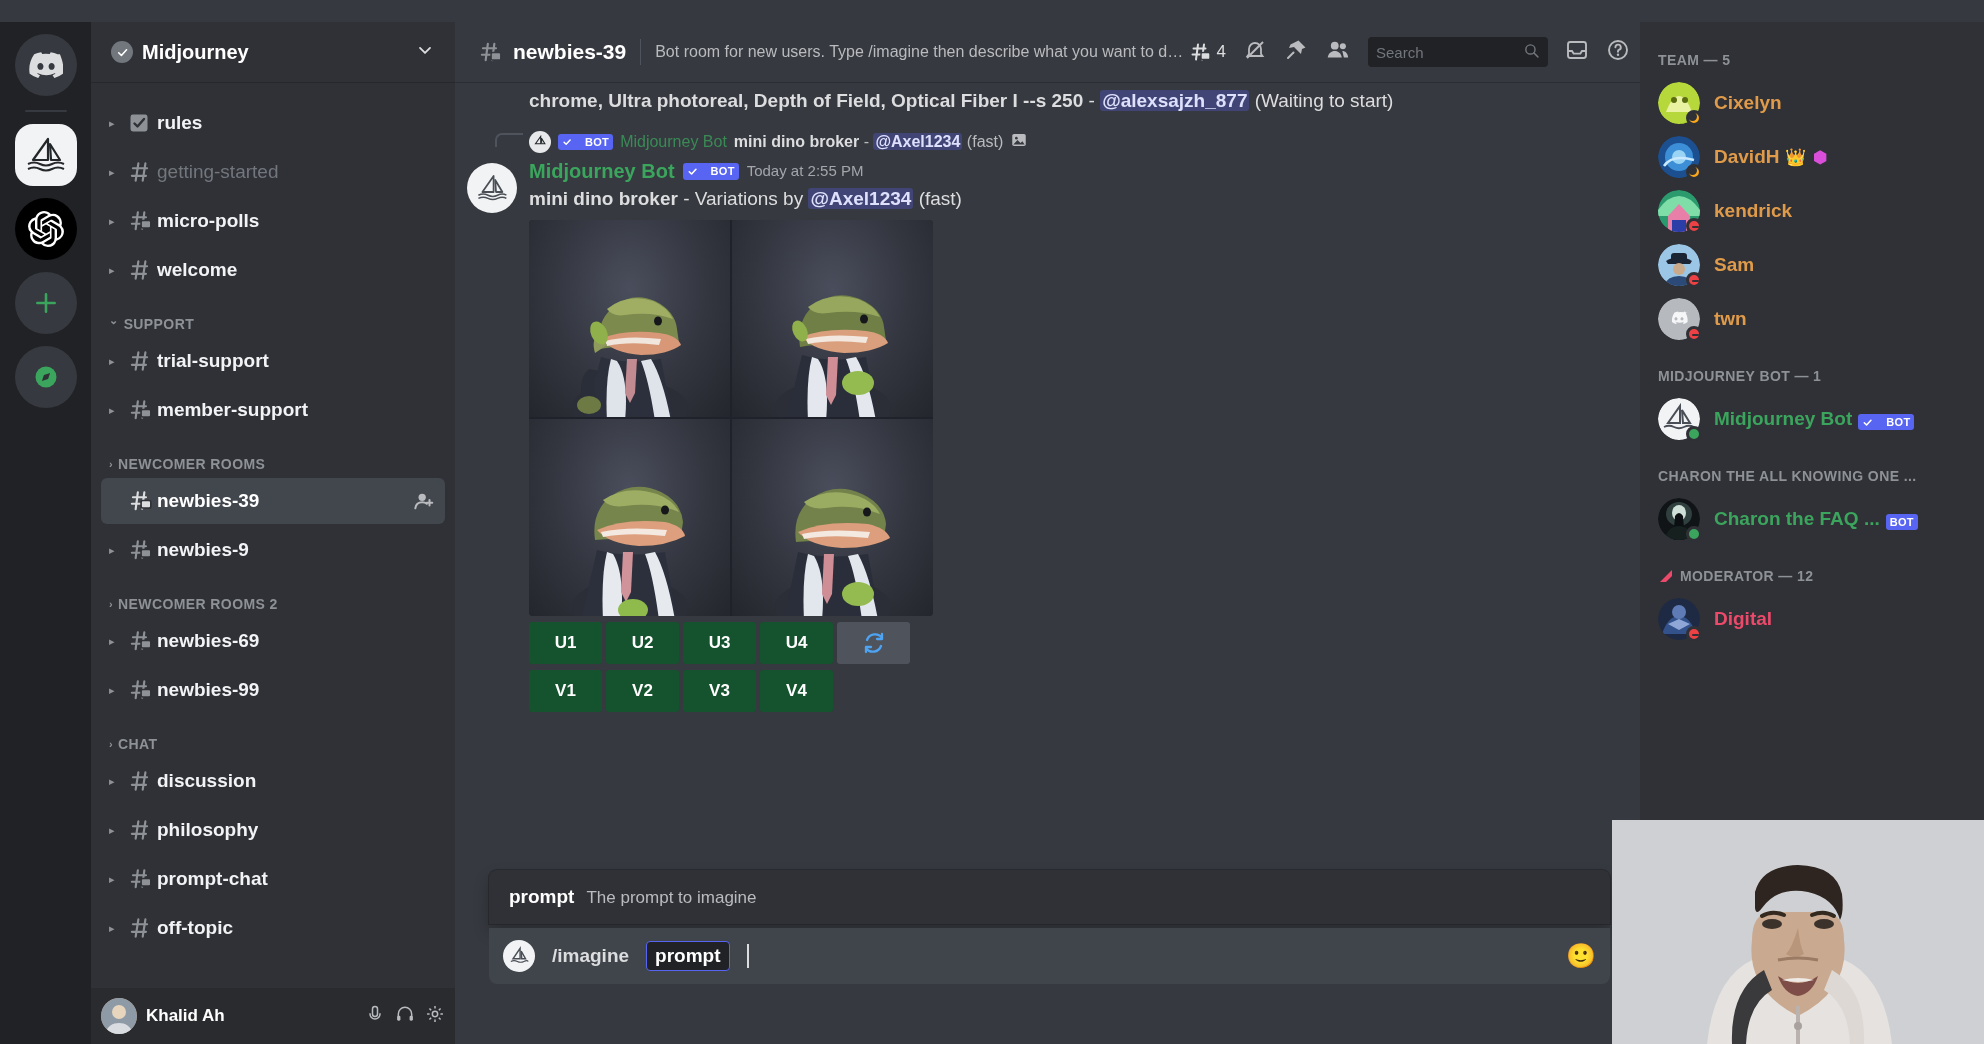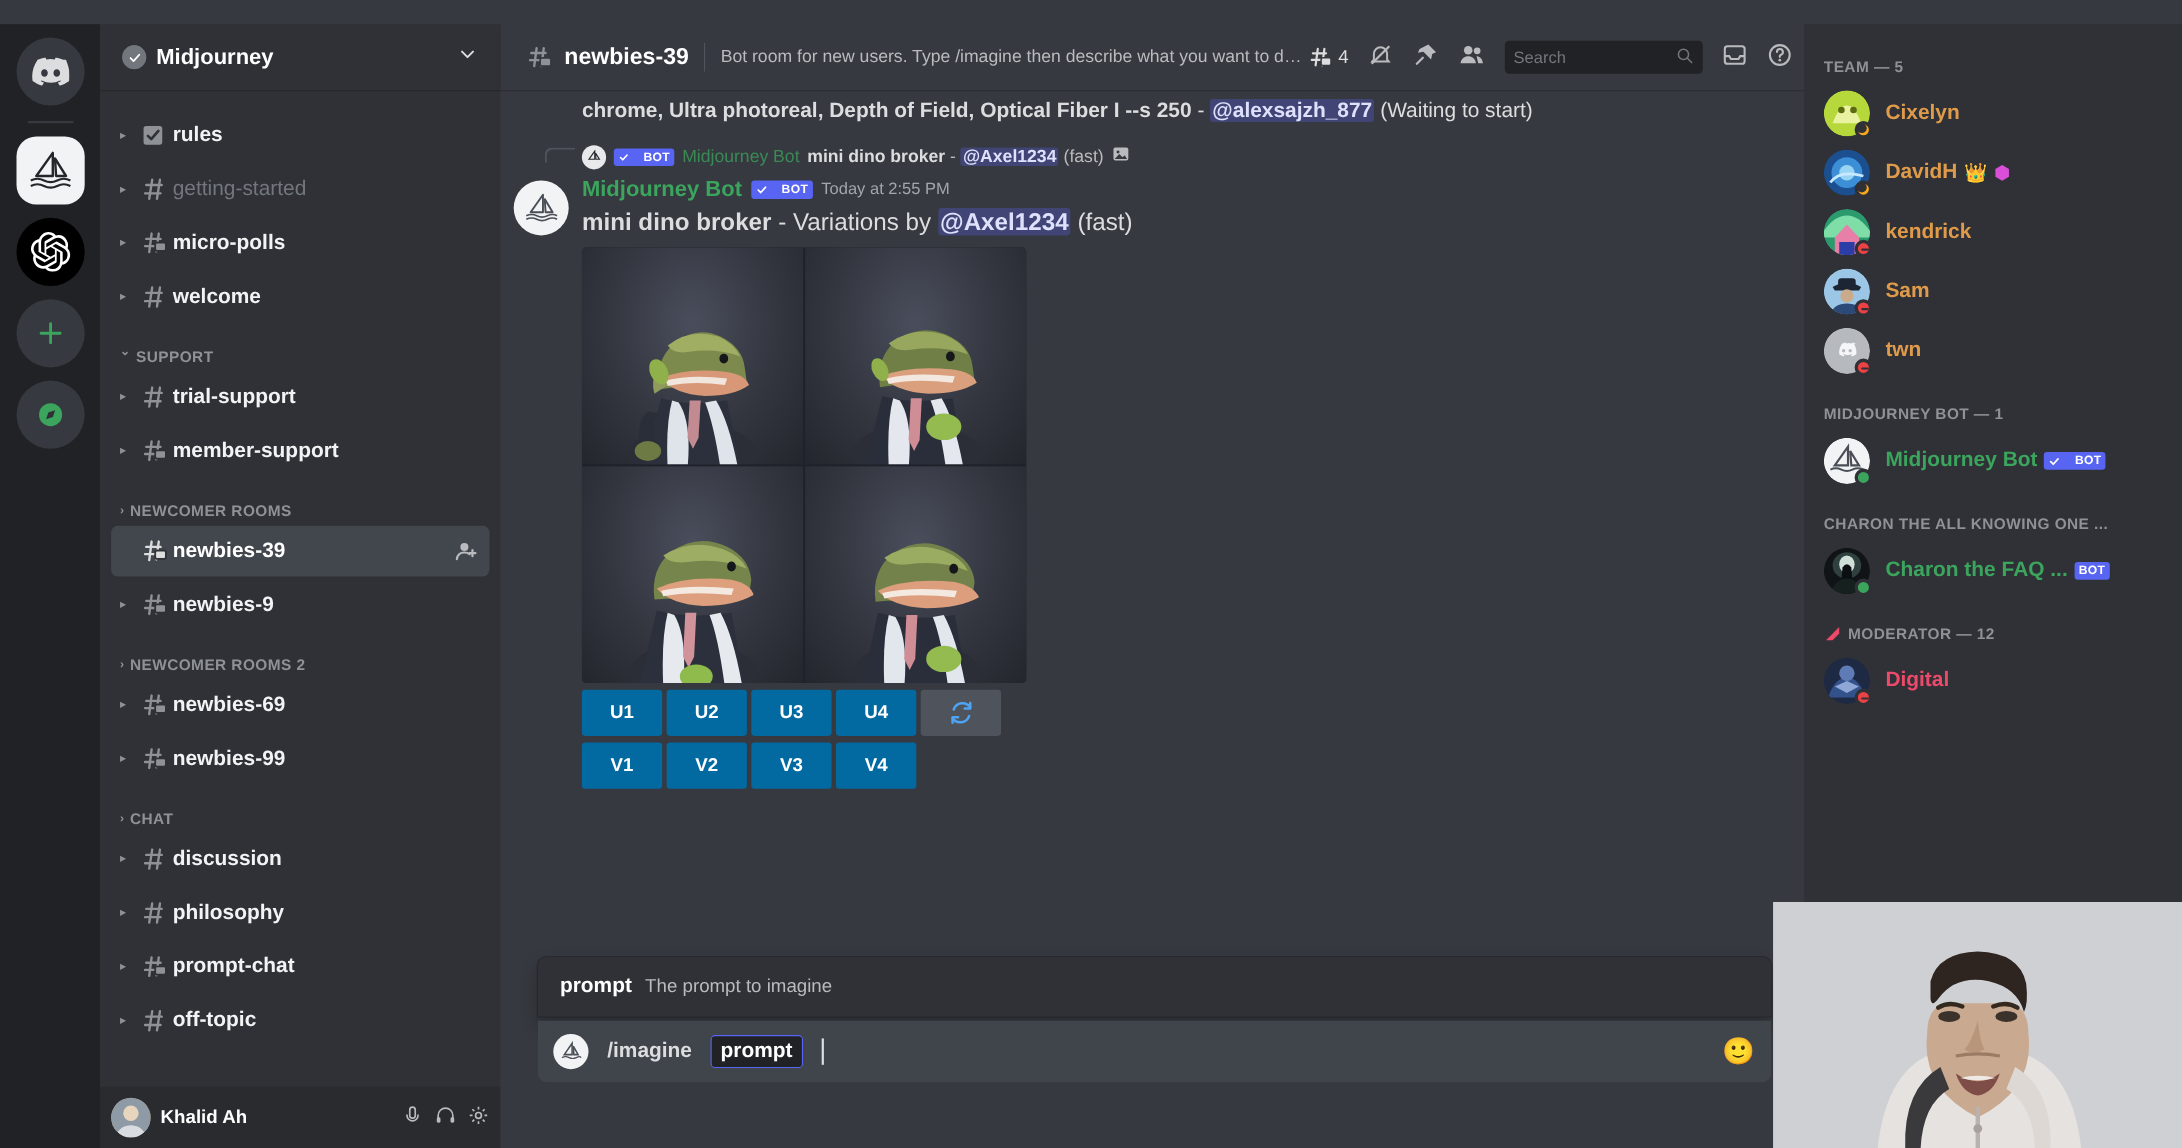--- a/index.html
+++ b/index.html
@@ -160,37 +160,37 @@
   .message { display:flex; padding:4px 34px 0 0; position:relative; }
   .msg-gutter { width:74px; flex:0 0 74px; display:flex; justify-content:center; padding-top:4px; }
   .mj-avatar {
     width:50px; height:50px; border-radius:50%; background:#f2f3f5;
     display:flex; align-items:center; justify-content:center; overflow:hidden;
   }
   .msg-body { flex:1; min-width:0; }
   .msg-head { display:flex; align-items:center; gap:8px; line-height:1.2; }
   .msg-author { color:#3ba55d; font-size:20px; font-weight:bold; }
   .msg-ts { color:#a3a6aa; font-size:15px; }
-  .msg-line { color:#dcddde; font-size:22px; margin-top:5px; }
+  .msg-line { color:#dcddde; font-size:19px; margin-top:5px; }
   .msg-line b { font-weight:bold; }
   .msg-line .reg { font-weight:normal; }
 
   
   .grid {
     width:404px; height:396px; margin-top:10px; border-radius:4px; overflow:hidden;
     display:grid; grid-template-columns:1fr 1fr; grid-template-rows:1fr 1fr; gap:2px;
     background:#1f222a;
   }
   .cell { position:relative; overflow:hidden;
     background:radial-gradient(ellipse at 50% 35%, #4a4e5c 0%, #33363f 55%, #24262d 100%); }
   .dino { position:absolute; left:50%; bottom:-4px; transform:translateX(-50%); }
 
   .btnrow { display:flex; gap:4px; margin-top:6px; }
   .mbtn {
-    width:73px; height:42px; border-radius:3px; background:#0369a1;
+    width:73px; height:42px; border-radius:3px; background:#14532d;
     color:#fff; font-size:17px; font-weight:bold;
     display:flex; align-items:center; justify-content:center; cursor:pointer;
   }
   .mbtn.refresh { background:#4f545c; }
 
   
   .cmd-popup {
     position:absolute; left:34px; right:30px; bottom:60px;
     background:#2f3136; border-radius:8px 8px 0 0;
     box-shadow:0 0 0 1px rgba(32,34,37,.6), 0 8px 16px rgba(0,0,0,.24);
@@ -249,21 +249,21 @@
     background:#2f3136; border-radius:1px;
   }
   .status.idle::after {
     content:""; position:absolute; left:-1px; top:-1px; width:9px; height:9px;
     background:#2f3136; border-radius:50%;
   }
   .mname { font-size:19px; font-weight:bold; white-space:nowrap; overflow:hidden; text-overflow:ellipsis; }
   .mname.team { color:#e09b4a; }
   .mname.bot  { color:#3ba55d; }
   .mname.mod  { color:#ed4a6b; }
-  .minline { display:flex; align-items:center; gap:6px; min-width:0; }
+  .minline { display:flex; align-items:flex-end; gap:6px; min-width:0; }
 
   
   .webcam {
     position:absolute; left:1612px; top:820px; width:372px; height:224px;
     overflow:hidden; background:#cfd2d6;
   }
 </style>
 </head>
 <body>
 

